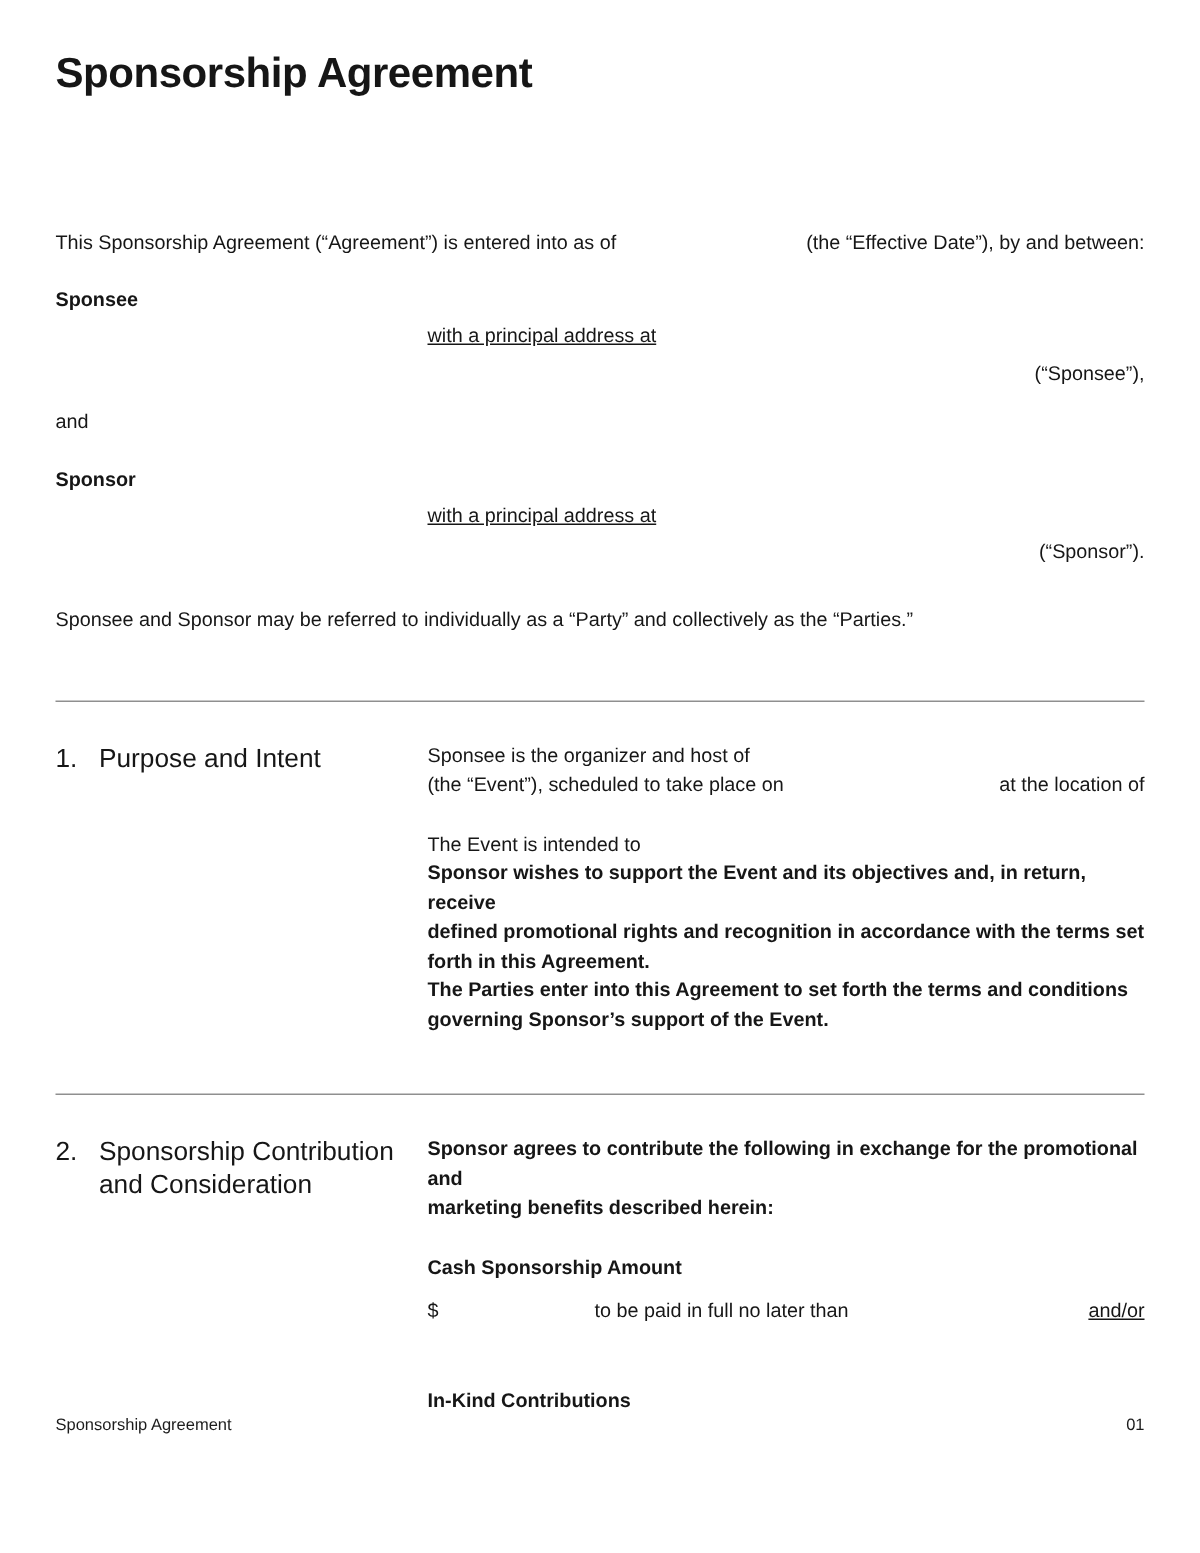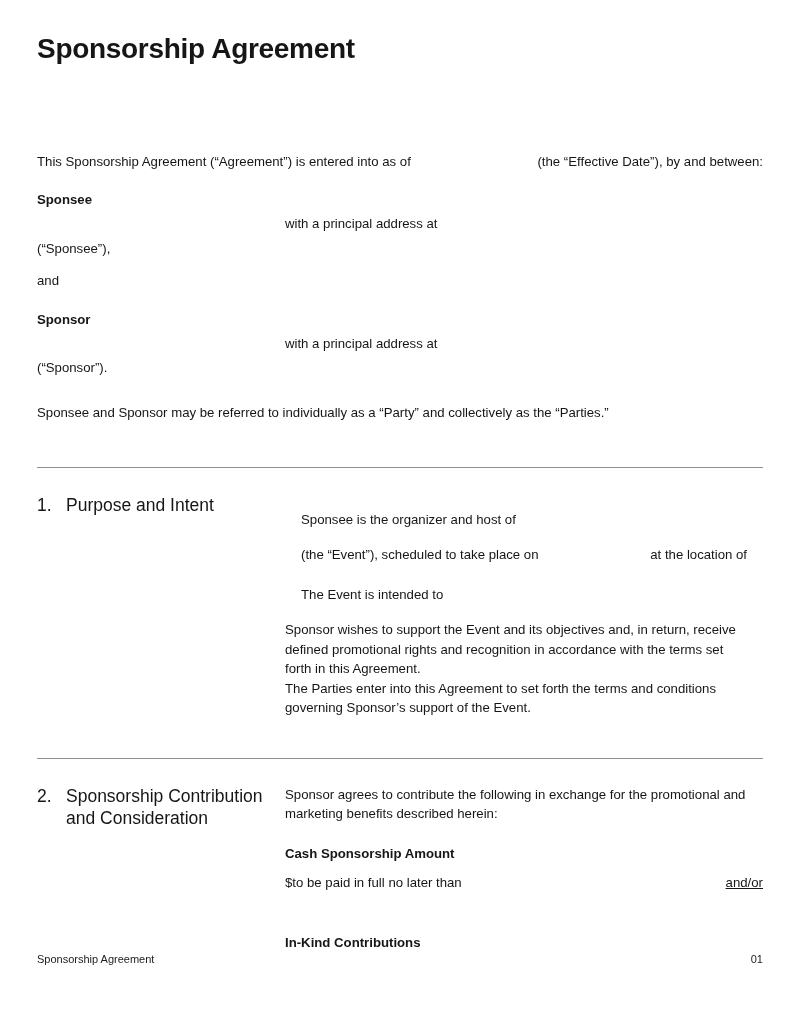--- a/index.html
+++ b/index.html
@@ -19,49 +19,49 @@
   }
   .doc-title {
     margin: 8px 0 0 0;
     font-size: 28px; line-height: 34px;
     font-weight: 700; letter-spacing: -0.3px;
   }
   .opening { display: flex; justify-content: space-between; margin-top: 86px; }
   .opening .pre, .opening .post { white-space: nowrap; }
   .blank { flex: 1 1 auto; min-width: 40px; }
   .party-label { font-weight: 700; margin: 18px 0 0 0; }
-  .addr { margin: 5px 0 0 0; padding-left: 248px; }
-  .desig { margin: 5px 0 0 0; text-align: left; }
+  .addr { margin: 5px 0 0 0; padding-left: 248px; text-decoration: underline; }
+  .desig { margin: 5px 0 0 0; text-align: right; }
   .and-line { margin: 13px 0 0 0; }
   .and-line.pre-sponsor + .party-label { margin-top: 19px; }
   .desig.final { margin-top: 4px; }
   .parties { margin: 26px 0 0 0; }
   hr.rule {
     border: 0; border-top: 1px solid #8f8f8f;
     margin: 44px 0 0 0; width: 100%;
   }
   hr.rule.rule-2 { margin-top: 40px; }
   .section {
     display: grid;
     grid-template-columns: 29px 219px 1fr;
     margin-top: 26px;
   }
   .sec-num, .sec-title {
     font-size: 17.5px; line-height: 22px;
     font-weight: 400; margin: 0;
   }
   .sec-title { padding-right: 20px; }
-  .line { margin: 16px; }
+  .line { margin: 0; }
   .split { display: flex; justify-content: center; }
   .split span { white-space: nowrap; }
   .gap20 { margin-top: 20px; }
-  .para { margin: 0; white-space: pre-line; }
+  .para { margin: 0; white-space: pre-line; font-weight: bold; }
   .sub-heading { font-weight: 700; margin: 20px 0 0 0; }
   .cash-line { display: flex; margin-top: 10px; }
-  .cash-mid { }
+  .cash-mid { margin-left: 104px; }
   .cash-end { margin-left: auto; text-decoration: underline; }
   .sub-heading.inkind { margin-top: 40px; }
   .footer {
     margin-top: auto;
     display: flex; justify-content: space-between;
     font-size: 11px; line-height: 14px;
     color: #1c1c1c;
   }
 </style>
 </head>

